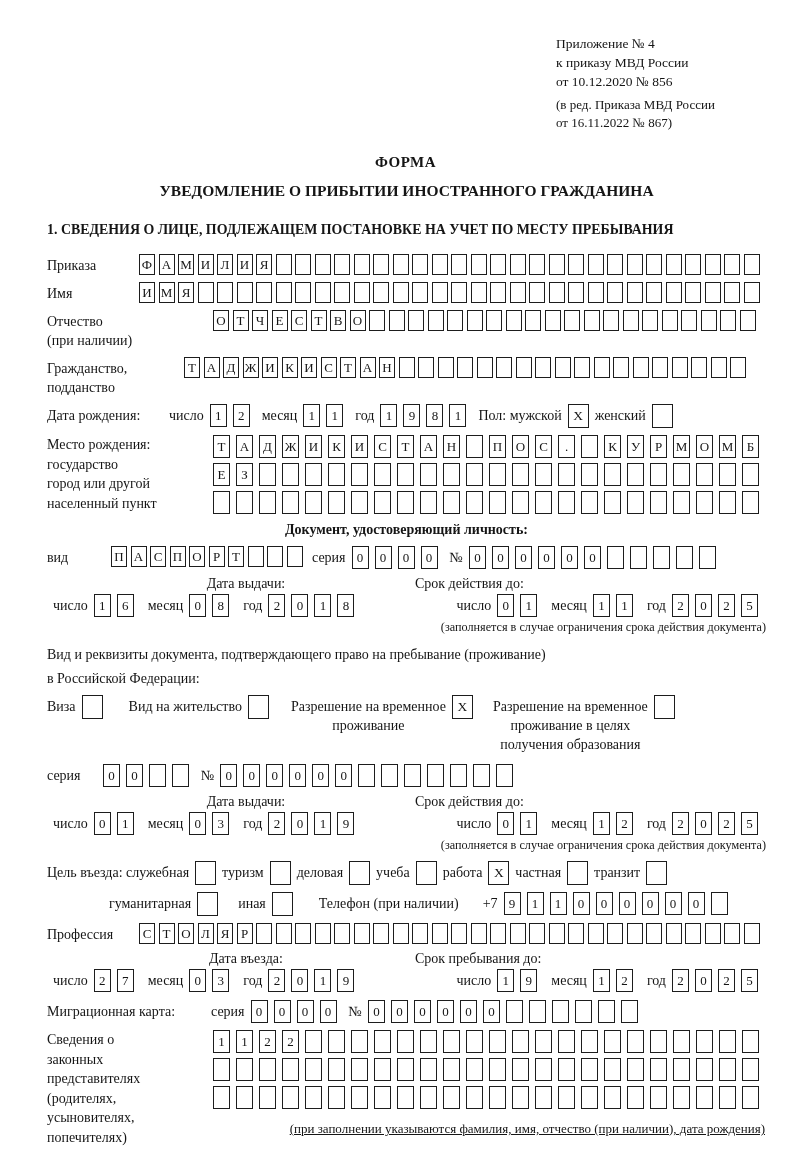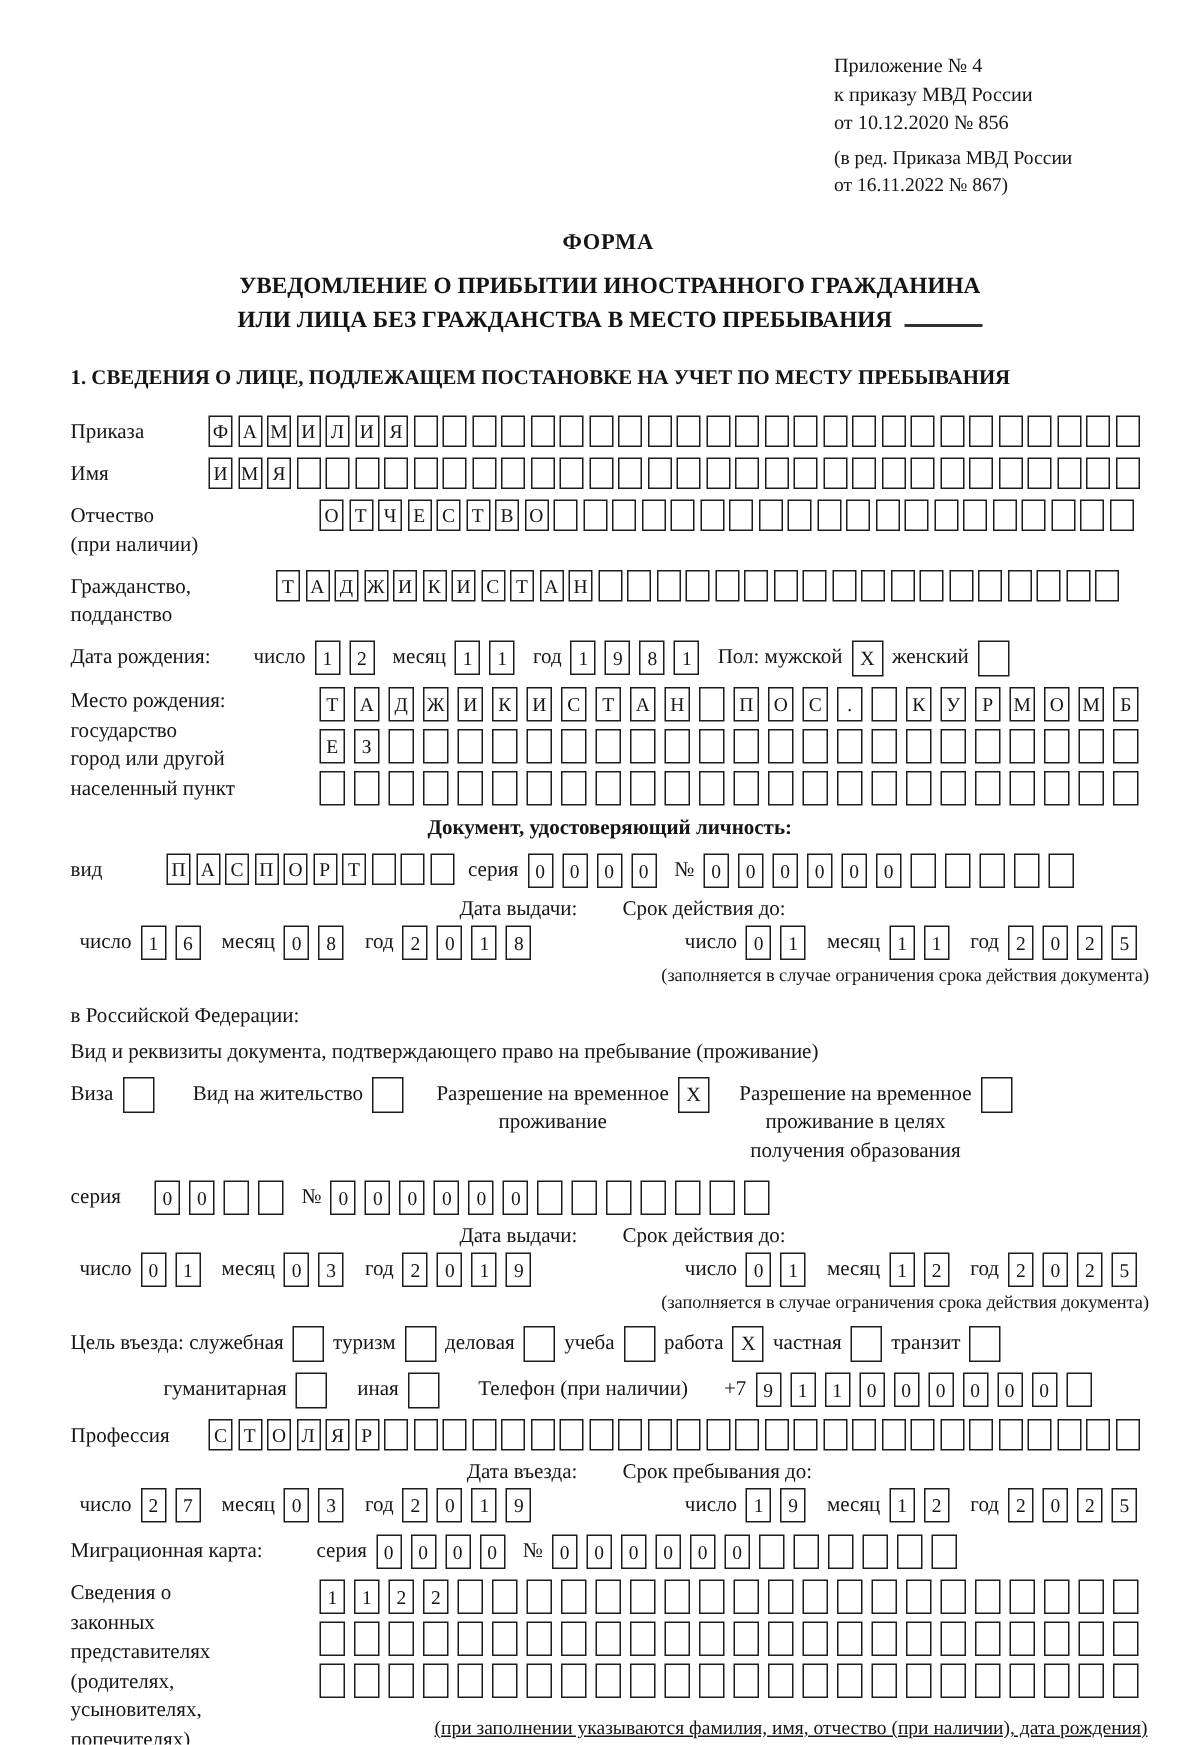--- a/index.html
+++ b/index.html
@@ -34,21 +34,21 @@
     align-items:center;justify-content:center;font-size:13.5px;background:#fff;
   }
   .gap{display:inline-block;}
   
   .doc-heading{text-align:center;font-weight:bold;font-size:14px;margin:3px 0 8px;}
   
   .caption{font-size:14px;line-height:24px;margin:2px 0 4px;}
   
   .drow{margin-bottom:8px;font-size:14px;}
   .dr-head{display:flex;margin-bottom:2px;}
-  .dr-head .h-left{flex:0 0 47%;text-align:right;box-sizing:border-box;padding-left:60px;}
+  .dr-head .h-left{flex:0 0 47%;text-align:center;box-sizing:border-box;padding-left:60px;}
   .dr-head .h-right{flex:1 1 auto;text-align:left;box-sizing:border-box;padding-left:30px;}
   .dr-body{display:flex;justify-content:space-between;}
   .dgroup{display:inline-flex;align-items:center;}
   .dgroup .lbl{margin:0 6px;padding-top:0;}
   .dgroup .cells{margin-right:2px;}
   .dr-note{text-align:right;font-size:12.2px;margin-top:3px;}
   
   .mrow{display:flex;margin-bottom:8px;font-size:14px;align-items:flex-start;}
   .mrow .labels{flex:none;line-height:19.5px;}
   .mrow .cellcol{margin-left:6px;display:flex;flex-direction:column;gap:5px;}
@@ -67,23 +67,20 @@
     <div class="top-sub">
       <div>(в ред. Приказа МВД России</div>
       <div>от 16.11.2022 № 867)</div>
     </div>
   </div>
 
   <div class="forma">ФОРМА</div>
 
   <div class="title">
     <div>УВЕДОМЛЕНИЕ О ПРИБЫТИИ ИНОСТРАННОГО ГРАЖДАНИНА</div>
-    <div>
-      <span>ИЛИ ЛИЦА БЕЗ ГРАЖДАНСТВА В МЕСТО ПРЕБЫВАНИЯ</span><span class="blank"></span>
-    </div>
   </div>
 
   <div class="sec1">1. СВЕДЕНИЯ О ЛИЦЕ, ПОДЛЕЖАЩЕМ ПОСТАНОВКЕ НА УЧЕТ ПО МЕСТУ ПРЕБЫВАНИЯ</div>
 
   <div id="form-rows">
       <div class="frow">
         <span class="lbl" style="width: 86px;">Приказа</span>
         <span class="cells">
           <span class="cell">Ф</span>
           <span class="cell">А</span>
@@ -419,22 +416,22 @@
               <span class="cell">2</span>
               <span class="cell">0</span>
               <span class="cell">2</span>
               <span class="cell">5</span>
             </span>
           </span>
         </div>
         <div class="dr-note">(заполняется в случае ограничения срока действия документа)</div>
       </div>
       <div class="caption">
+        <div>Вид и реквизиты документа, подтверждающего право на пребывание (проживание)</div>
         <div>в Российской Федерации:</div>
-        <div>Вид и реквизиты документа, подтверждающего право на пребывание (проживание)</div>
       </div>
       <div class="frow mb10">
         <span class="lbl">Виза</span>
         <span class="cb"></span>
         <span class="gap" style="width: 14px;"></span>
         <span class="lbl">Вид на жительство</span>
         <span class="cb"></span>
         <span class="gap" style="width: 10px;"></span>
         <span class="lbl center">
           <div>Разрешение на временное</div>

